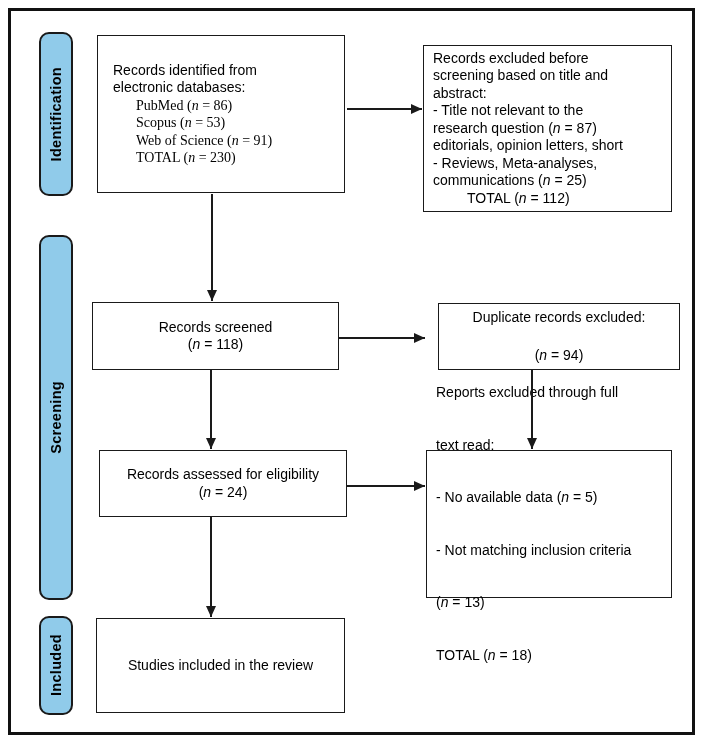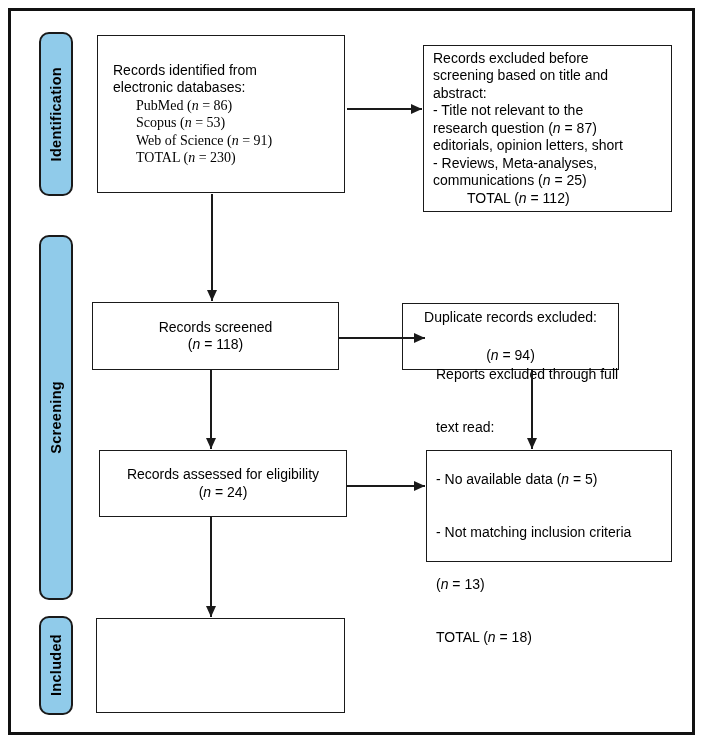--- a/index.html
+++ b/index.html
@@ -60,23 +60,23 @@
     justify-content: center;
   }
   .box.center { text-align: center; }
   .box.left .line { white-space: nowrap; }
 
   #box-identified         { left: 97px;  top: 35px;  width: 248px; height: 158px; padding-left: 15px; }
   #box-identified .indent { padding-left: 23px; font-family: Liberation Serif, serif; }
   #box-excluded-screening         { left: 423px; top: 33px;  width: 249px; height: 167px; padding-left: 9px; margin-top: 12px; }
   #box-excluded-screening .indent { padding-left: 34px; }
   #box-screened    { left: 92px;  top: 302px; width: 247px; height: 68px; }
-  #box-duplicates  { left: 402px; top: 303px; width: 217px; height: 67px; gap: 20px; }
+  #box-duplicates  { left: 438px; top: 303px; width: 242px; height: 67px; gap: 20px; }
   #box-eligibility { left: 99px;  top: 450px; width: 248px; height: 67px; }
-  #box-fulltext    { left: 426px; top: 450px; width: 246px; height: 112px; padding-left: 9px; gap: 35px; }
+  #box-fulltext    { left: 426px; top: 450px; width: 246px; height: 148px; padding-left: 9px; gap: 35px; }
   #box-included    { left: 96px;  top: 618px; width: 249px; height: 95px; }
 
   .line i { font-style: italic; }
 
   
   .arrow { position: absolute; background: #1a1a1a; }
   .arrow.h { height: 1.5px; }
   .arrow.h::after {
     content: '';
     position: absolute;
@@ -156,20 +156,21 @@
     </div>
   <div class="box left" id="box-fulltext">
       <div class="line">Reports excluded through full</div>
       <div class="line">text read:</div>
       <div class="line">- No available data (<i>n</i> = 5)</div>
       <div class="line">- Not matching inclusion criteria</div>
       <div class="line">(<i>n</i> = 13)</div>
       <div class="line">TOTAL (<i>n</i> = 18)</div>
     </div>
   <div class="box center" id="box-included">
+      <div class="line">Studies included in the review</div>
     </div>
 
   <div class="arrow h" id="arrow-identified-excluded"></div>
   <div class="arrow v" id="arrow-identified-screened"></div>
   <div class="arrow h" id="arrow-screened-duplicates"></div>
   <div class="arrow v" id="arrow-screened-eligibility"></div>
   <div class="arrow v" id="arrow-duplicates-fulltext"></div>
   <div class="arrow h" id="arrow-eligibility-fulltext"></div>
   <div class="arrow v" id="arrow-eligibility-included"></div>
 

